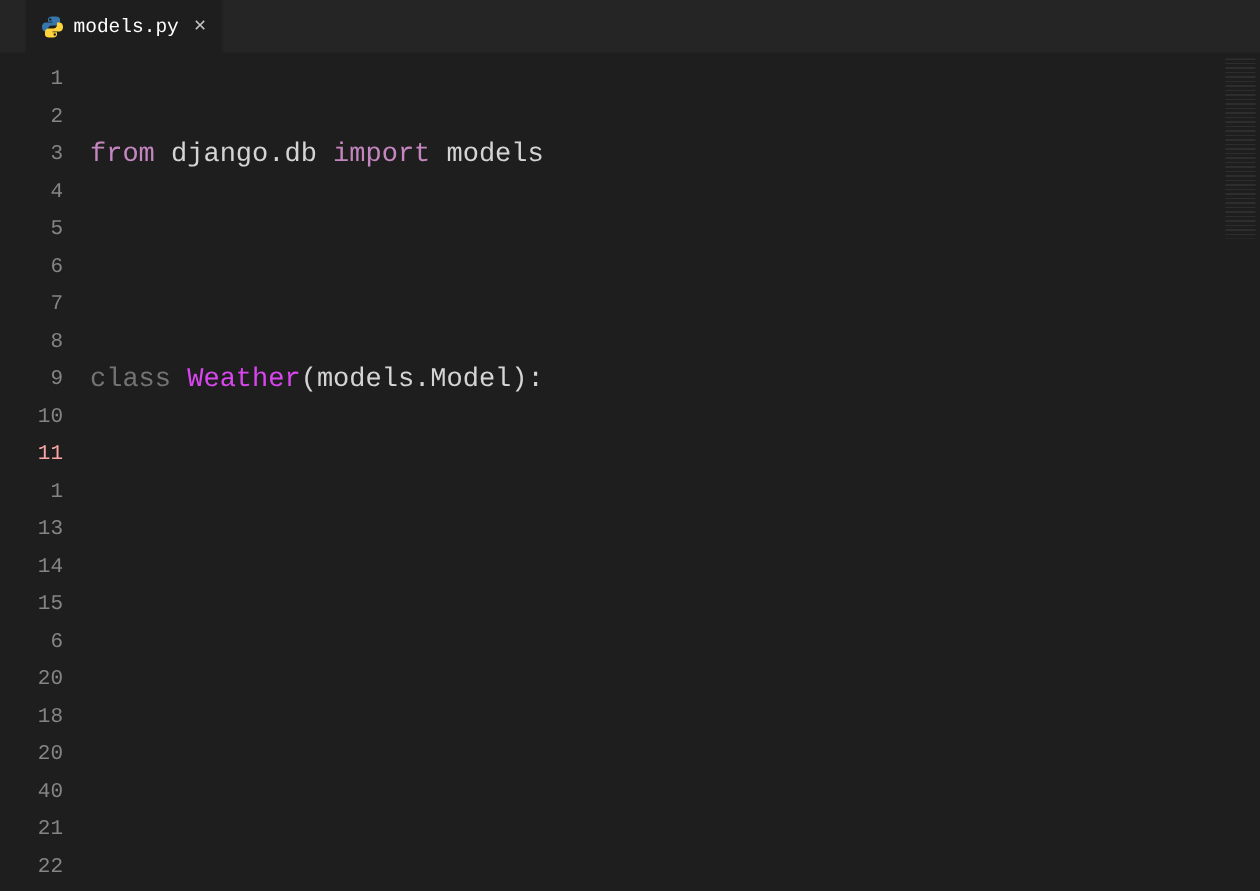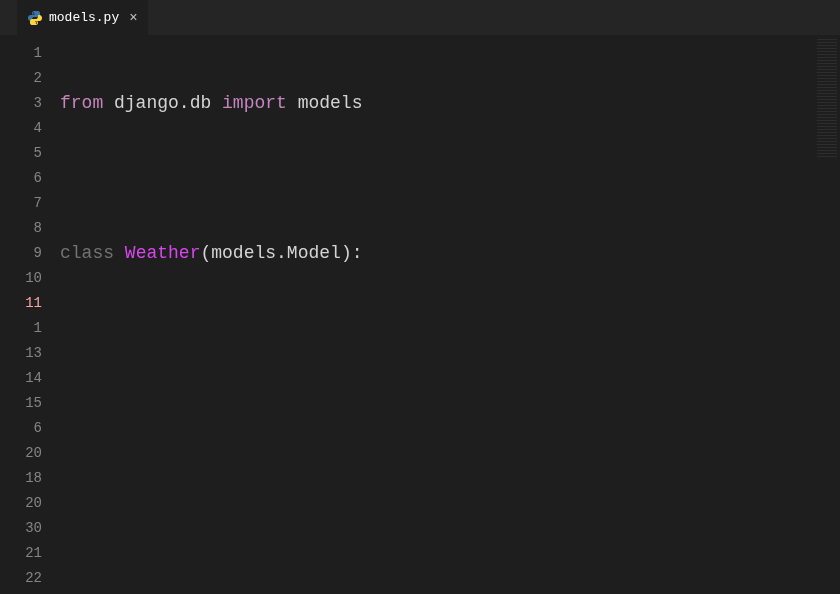--- a/index.html
+++ b/index.html
@@ -114,21 +114,21 @@
     <div class="ln">10</div>
     <div class="ln" style="color:#fca5a5">11</div>
     <div class="ln">1</div>
     <div class="ln">13</div>
     <div class="ln">14</div>
     <div class="ln">15</div>
     <div class="ln">6</div>
     <div class="ln">20</div>
     <div class="ln">18</div>
     <div class="ln">20</div>
-    <div class="ln">30</div>
+    <div class="ln">40</div>
     <div class="ln">21</div>
     <div class="ln">22</div>
   </div>
 
   <div class="code">
     <div class="line"><span class="kw">from</span><span class="pl"> django.db </span><span class="kw">import</span><span class="pl"> models</span></div>
     <div class="line"></div>
     <div class="line"><span class="kw2">class</span><span> </span><span class="cls">Weather</span><span class="pl">(models.Model):</span></div>
     
     

